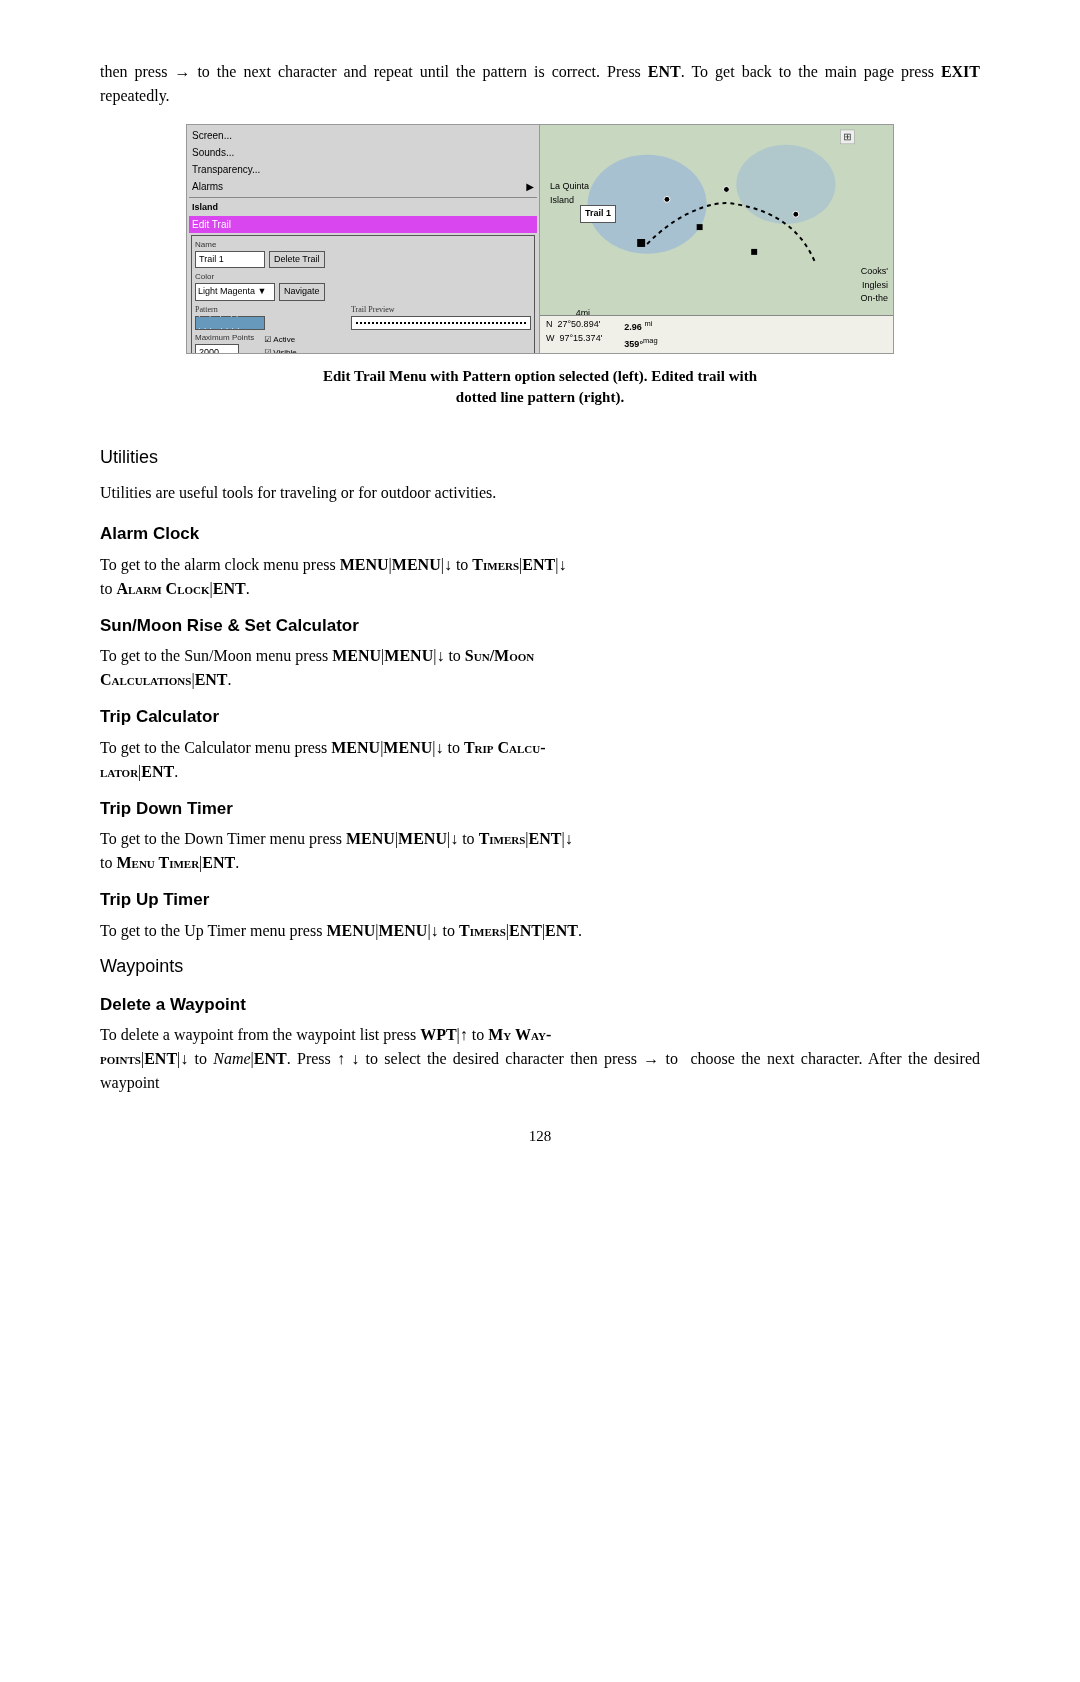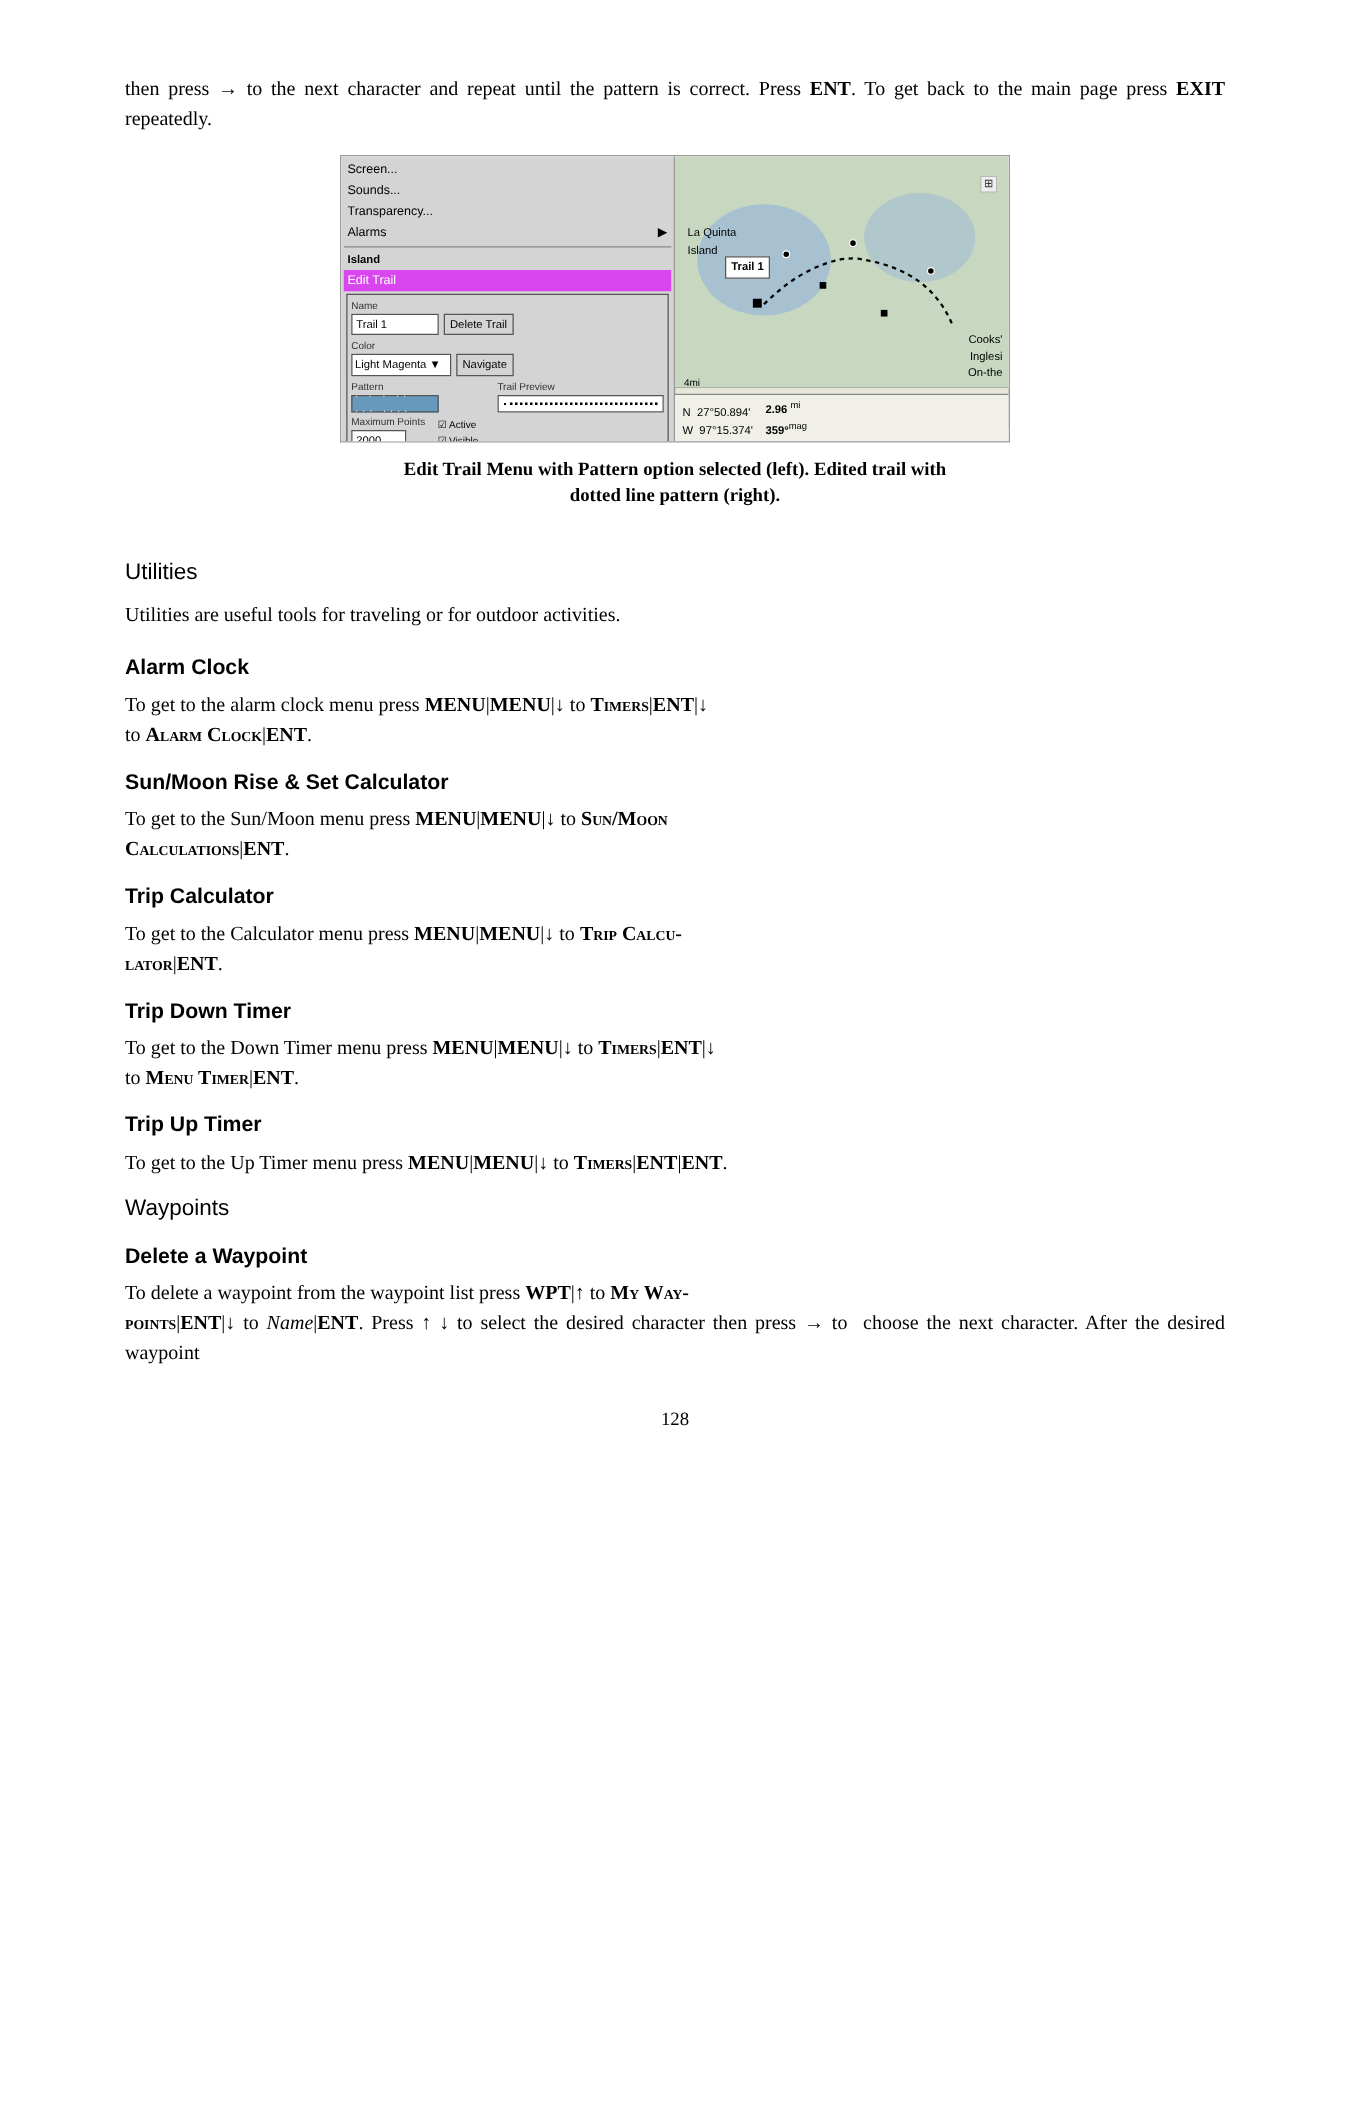--- a/index.html
+++ b/index.html
@@ -24,21 +24,21 @@
       text-align: justify;
     }
 
     .screenshot-container {
       display: flex;
       justify-content: center;
       margin-bottom: 12px;
     }
 
     .screenshot-image {
-      width: 536px;
+      width: 708px;
       height: 230px;
       border: 1px solid #999;
       display: flex;
       overflow: hidden;
     }
 
     .screenshot-left {
       width: 50%;
       border-right: 1px solid #999;
       background: #d4d4d4;
@@ -170,22 +170,21 @@
       position: absolute;
       bottom: 0;
       left: 0;
       right: 0;
       background: #f0f0e8;
       border-top: 1px solid #888;
       padding: 2px 6px;
       font-family: Arial, sans-serif;
       font-size: 9px;
       display: flex;
-      gap: 10px;
-      align-items: flex-end;
+      gap: 22px;
     }
 
     .trail-label-map {
       position: absolute;
       top: 80px;
       left: 40px;
       background: #fff;
       border: 1px solid #555;
       padding: 1px 4px;
       font-size: 9px;
@@ -284,21 +283,21 @@
         <div class="trail-field-label">Name</div>
         <div class="trail-field-row">
           <div class="trail-input">Trail 1</div>
           <div class="trail-btn">Delete Trail</div>
         </div>
         <div class="trail-field-label">Color</div>
         <div class="trail-field-row">
           <div class="trail-color-select">Light Magenta ▼</div>
           <div class="trail-btn">Navigate</div>
         </div>
-        <div style="display:flex;gap:6px;align-items:center;">
+        <div style="display:flex;gap:6px;align-items:center;font-family:Liberation Serif, serif;">
           <div style="flex:1;">
             <div class="trail-field-label">Pattern</div>
             <div class="trail-pattern-area" style="background:#6699bb;color:#fff;letter-spacing:3px;">· · · ·· ··· ····</div>
           </div>
           <div style="flex:1.2;">
             <div class="trail-field-label">Trail Preview</div>
             <div class="trail-preview-box">
               <div class="trail-preview-line"></div>
             </div>
           </div>

